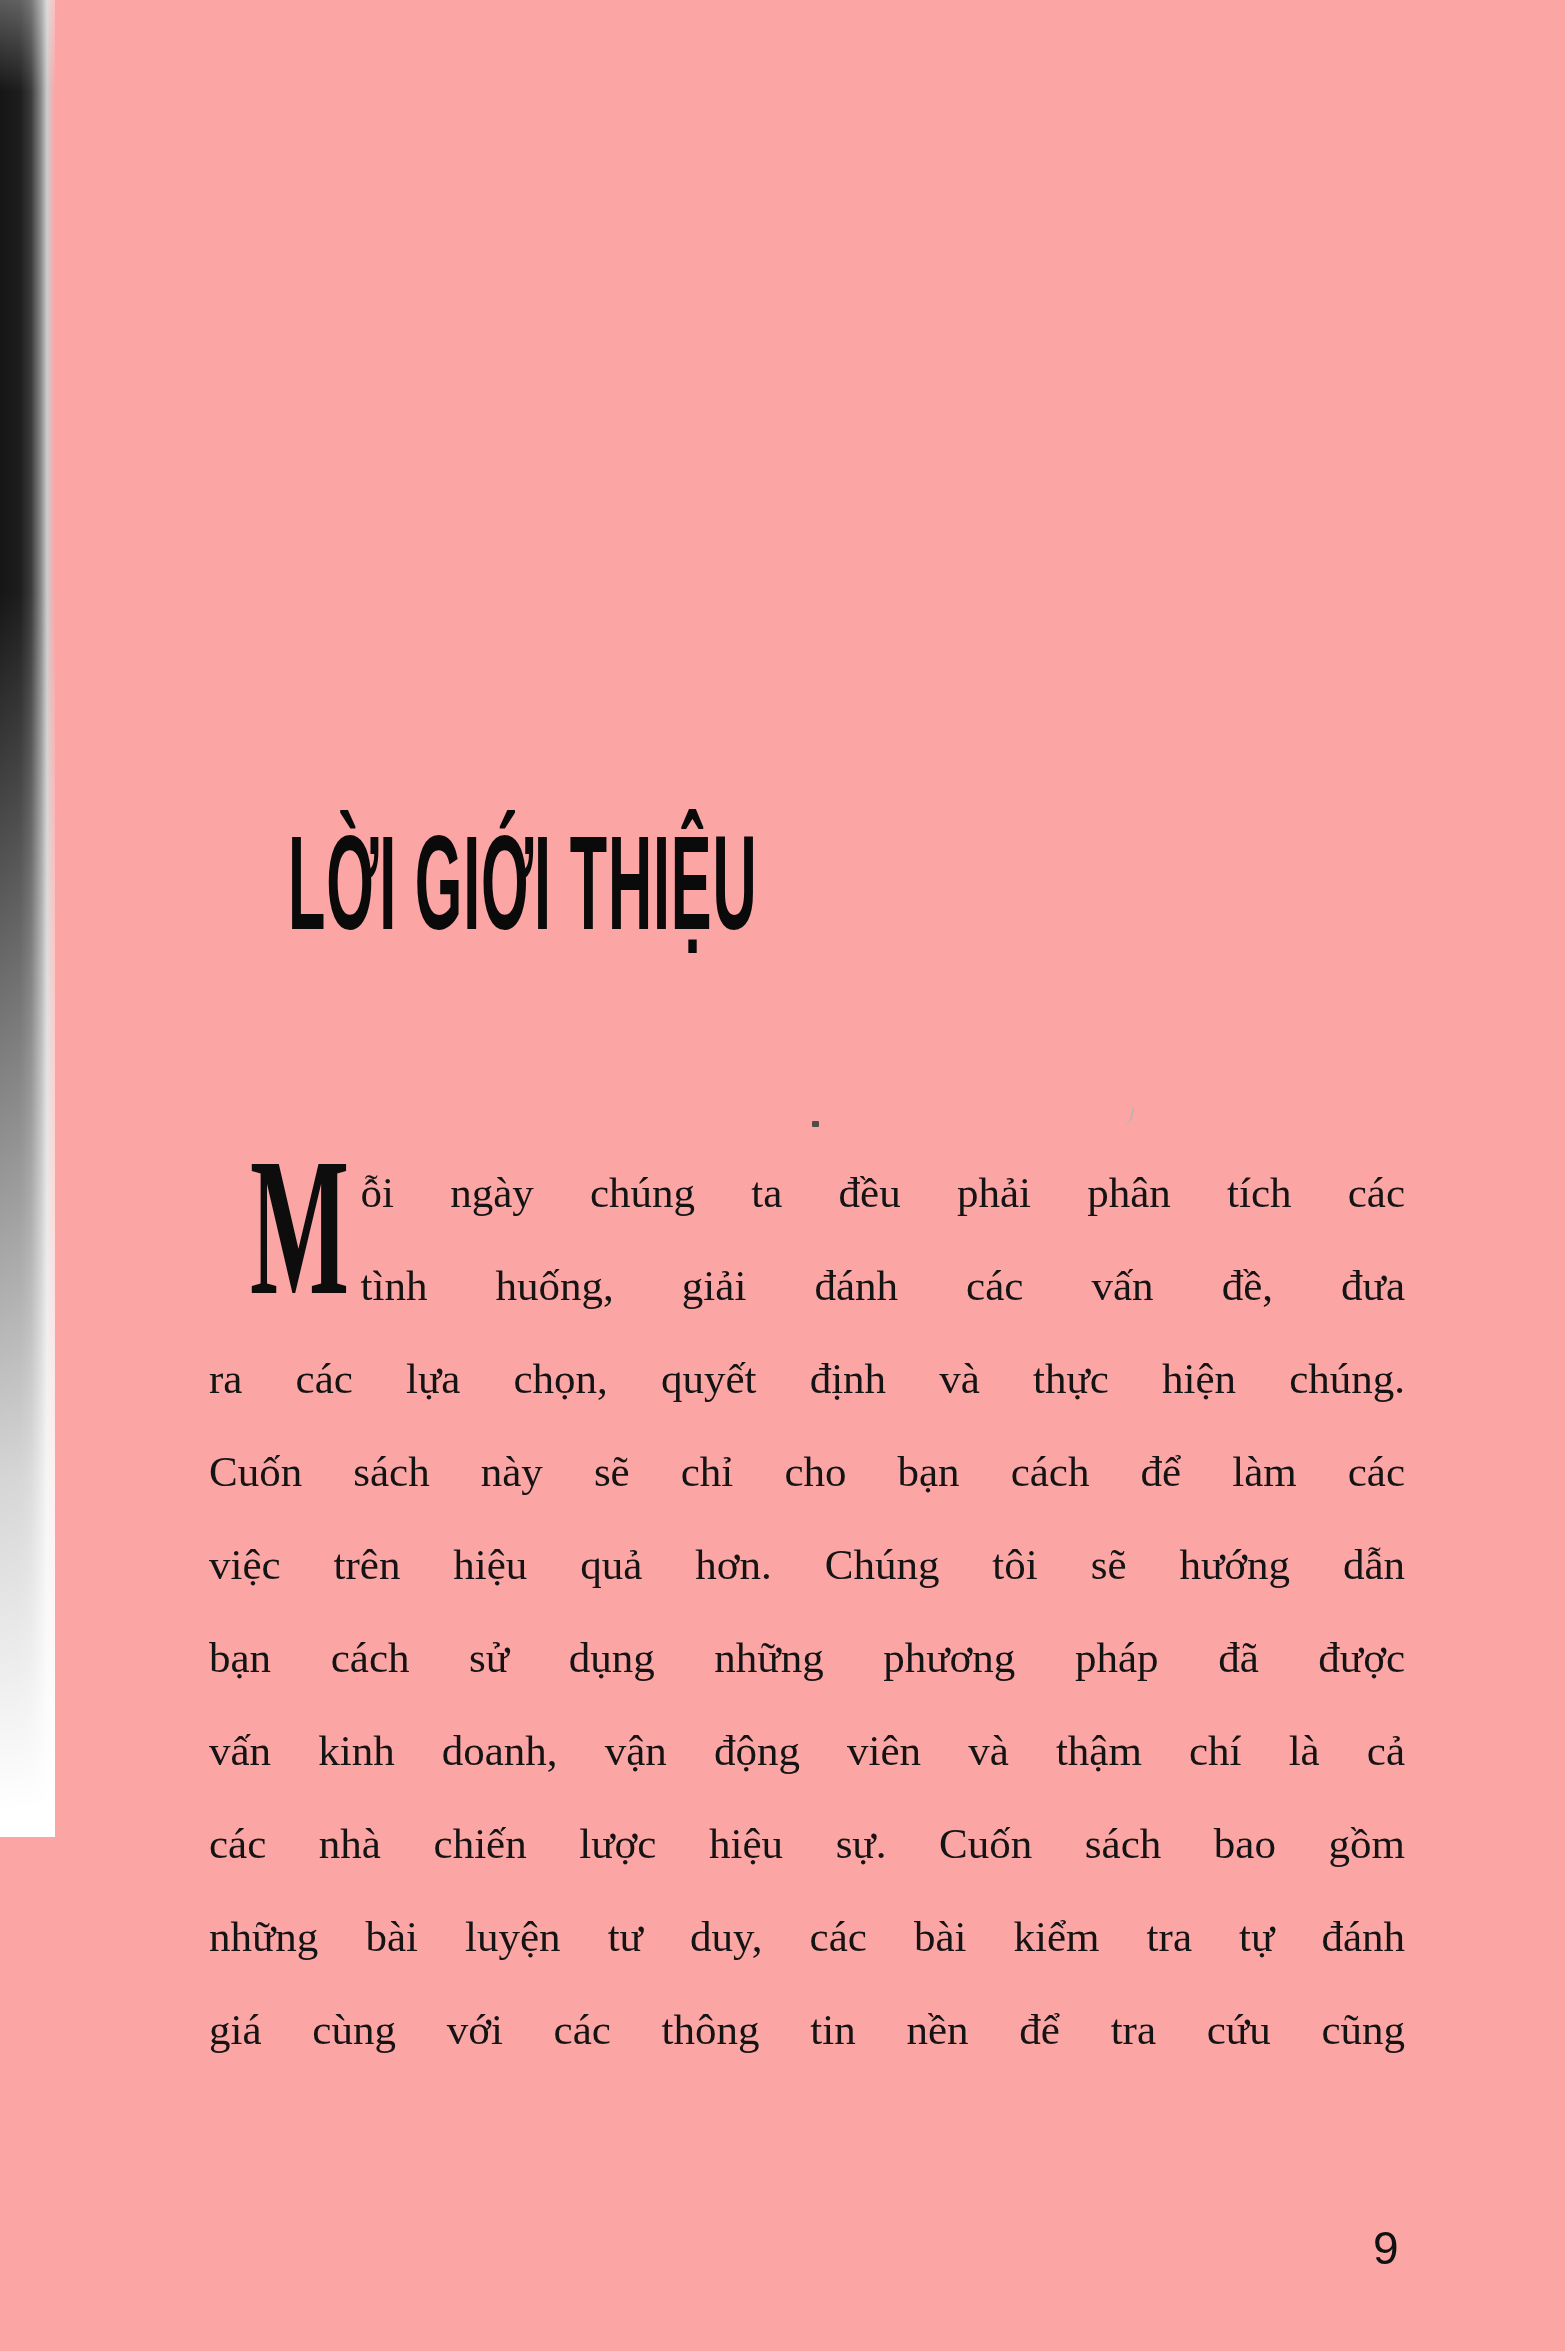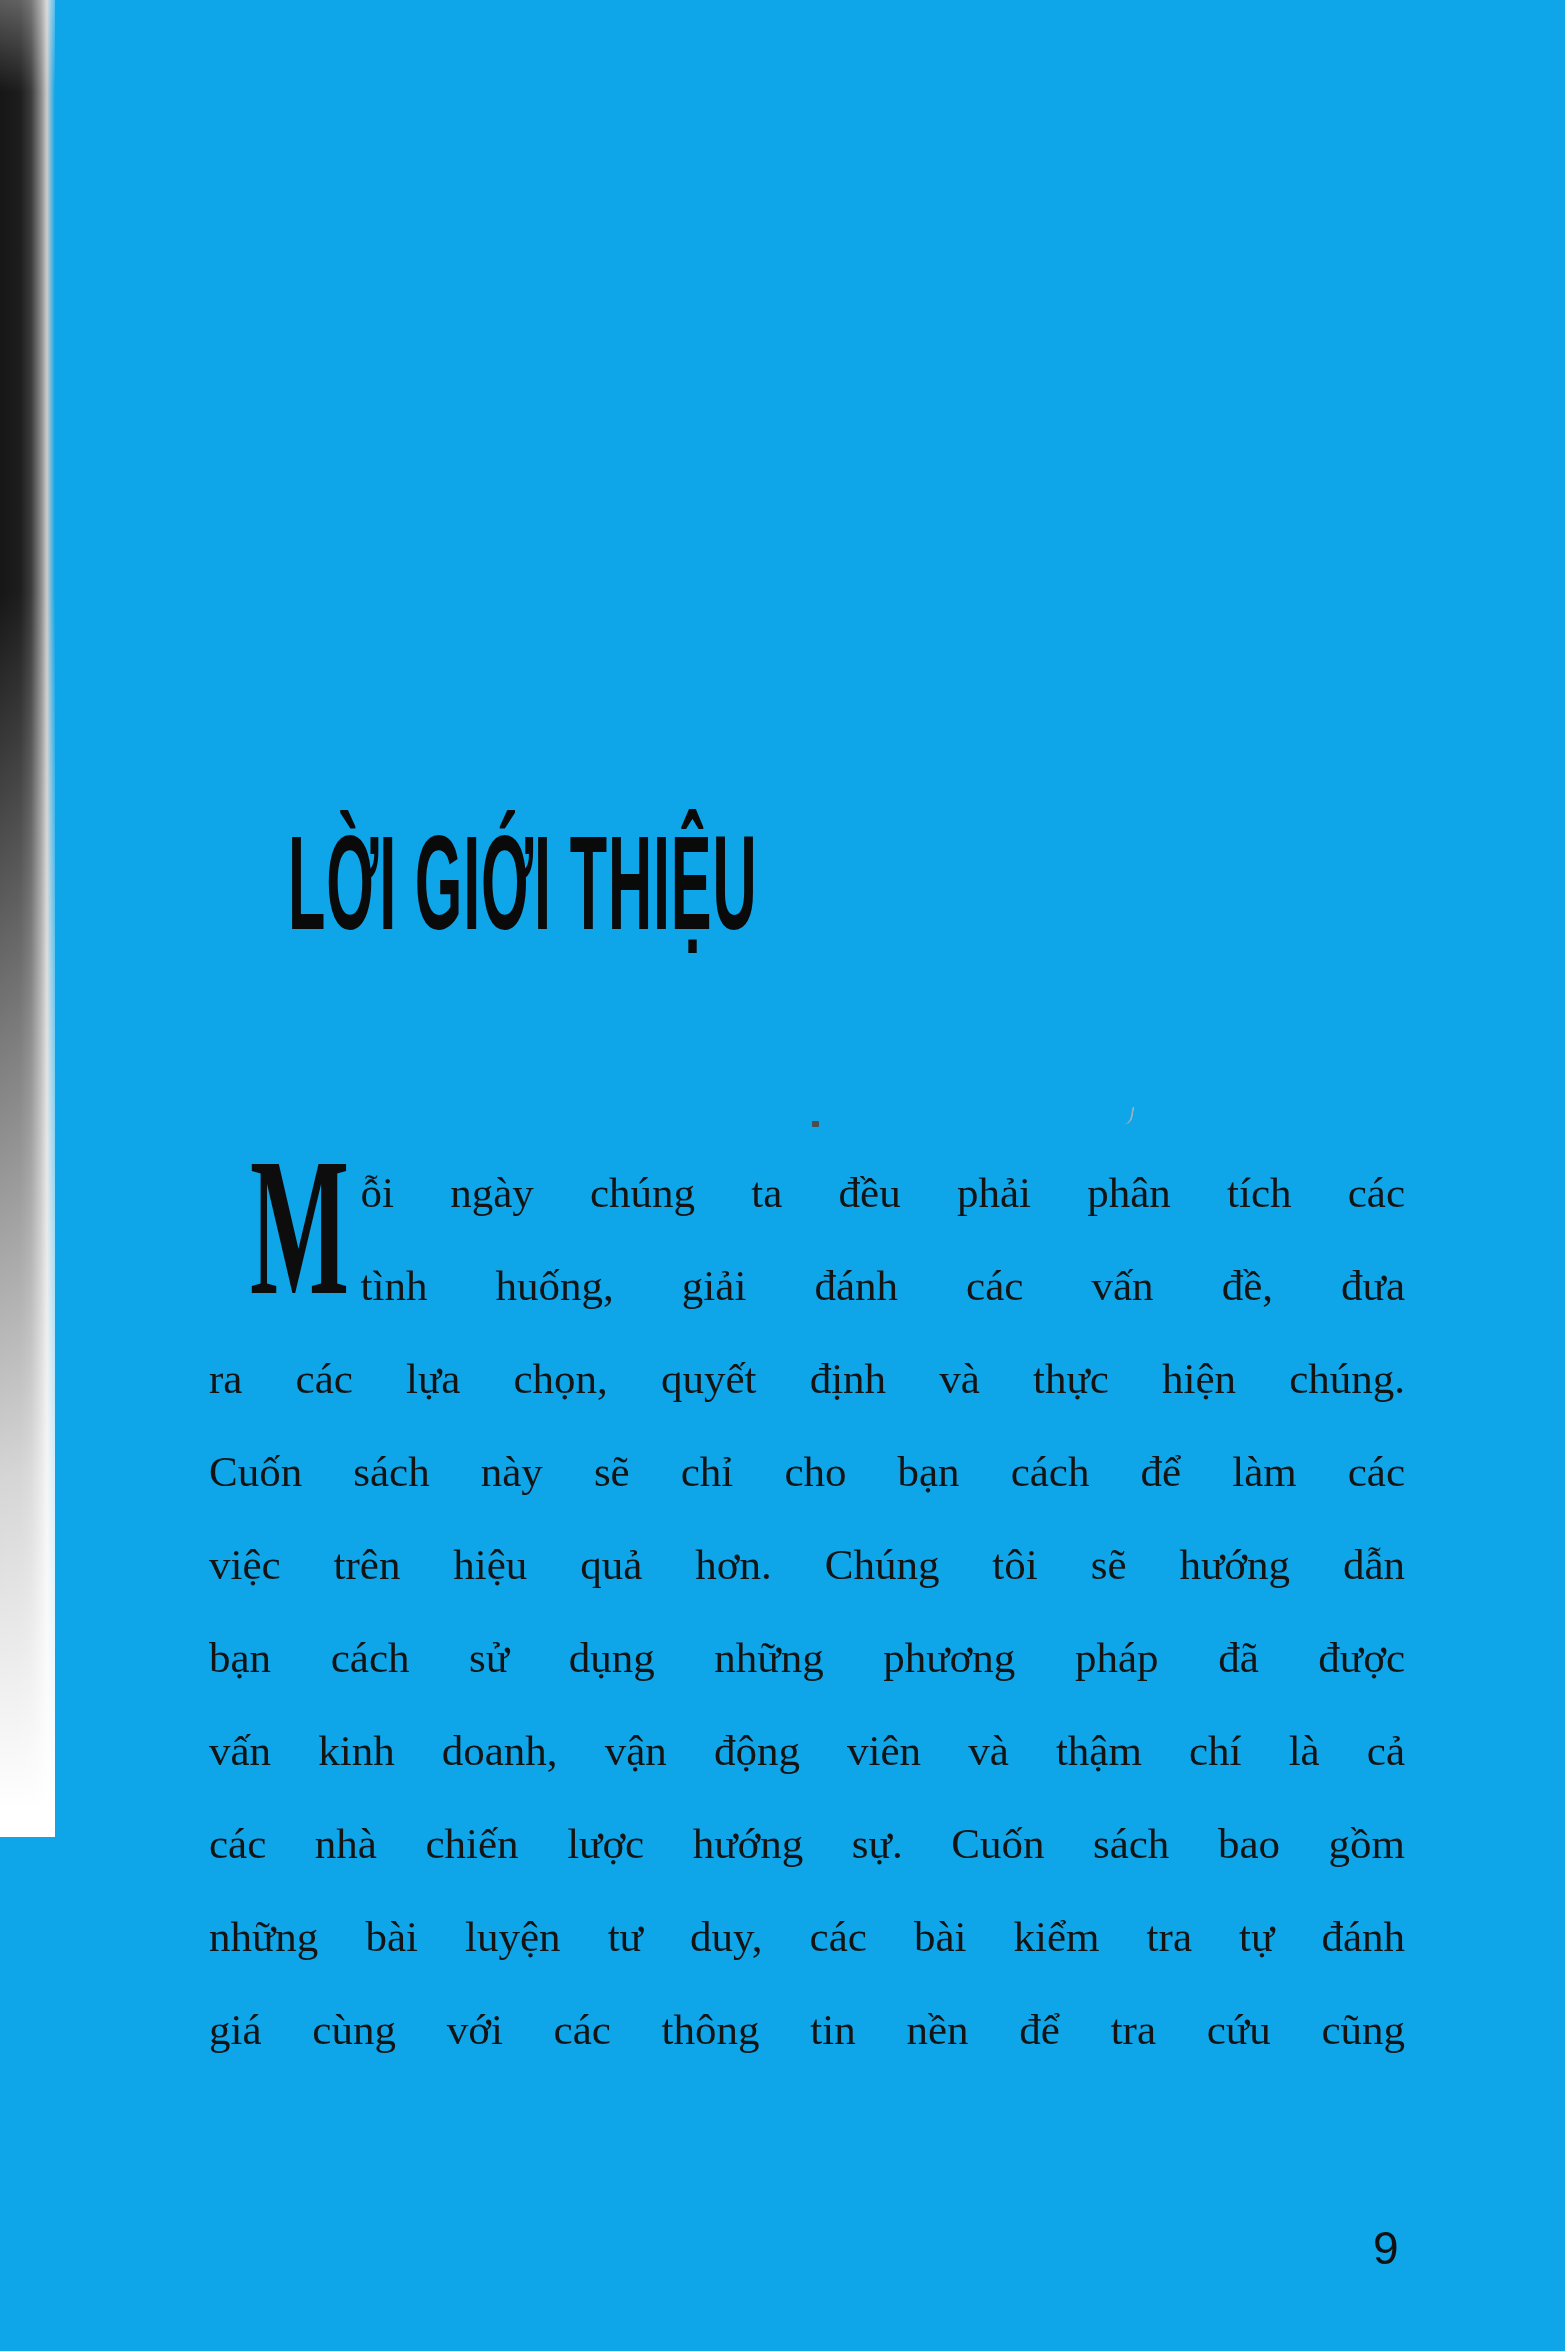--- a/index.html
+++ b/index.html
@@ -1,18 +1,18 @@
 <!DOCTYPE html>
 <html style="font-size:14.8px"><head>
 <meta charset="utf-8">
 <style>
   html,body { margin:0; padding:0; background:#9a9a9a; }
   .page {
     position:relative; width:1565px; height:2352px;
-    background:#0ea5e9; overflow:hidden;
+    background:#fca5a5; overflow:hidden;
     font-family:"Liberation Serif", serif;
   }
 
   
   .spine {
     position:absolute; left:0; top:0; width:55px; height:1837px;
     background:
       linear-gradient(to bottom,
         rgba(255,255,255,0.30) 0px,
         rgba(255,255,255,0.00) 92px,
@@ -86,21 +86,21 @@
     <div class="dropcap">
       <span>M</span>
     </div>
     <div class="line">ỗi ngày chúng ta đều phải phân tích các</div>
     <div class="line">tình huống, giải đánh các vấn đề, đưa</div>
     <div class="line">ra các lựa chọn, quyết định và thực hiện chúng.</div>
     <div class="line">Cuốn sách này sẽ chỉ cho bạn cách để làm các</div>
     <div class="line">việc trên hiệu quả hơn. Chúng tôi sẽ hướng dẫn</div>
     <div class="line">bạn cách sử dụng những phương pháp đã được</div>
     <div class="line">vấn kinh doanh, vận động viên và thậm chí là cả</div>
-    <div class="line">các nhà chiến lược hướng sự. Cuốn sách bao gồm</div>
+    <div class="line">các nhà chiến lược hiệu sự. Cuốn sách bao gồm</div>
     <div class="line">những bài luyện tư duy, các bài kiểm tra tự đánh</div>
     <div class="line">giá cùng với các thông tin nền để tra cứu cũng</div>
   </div>
 
   <div class="pagenum">9</div>
 
 </div>
 
 
 </body></html>

